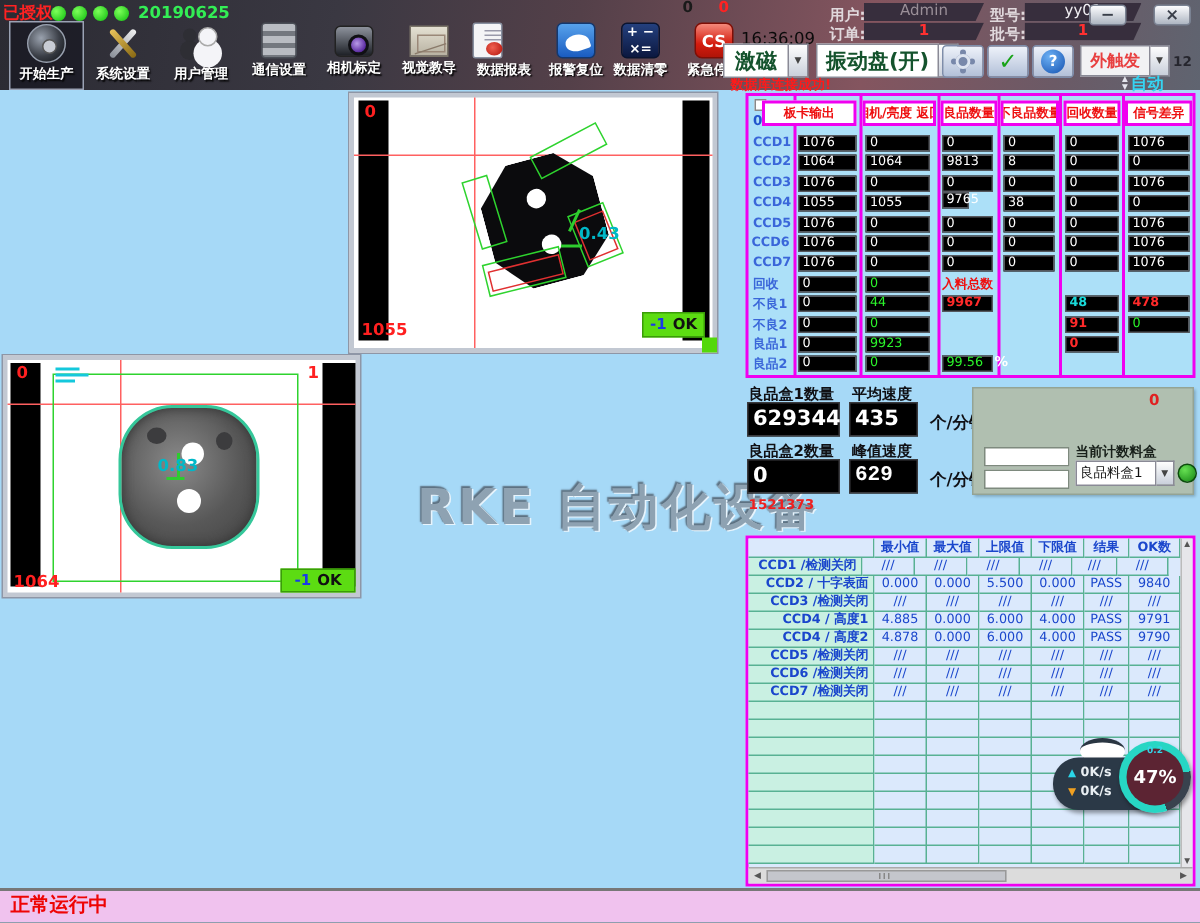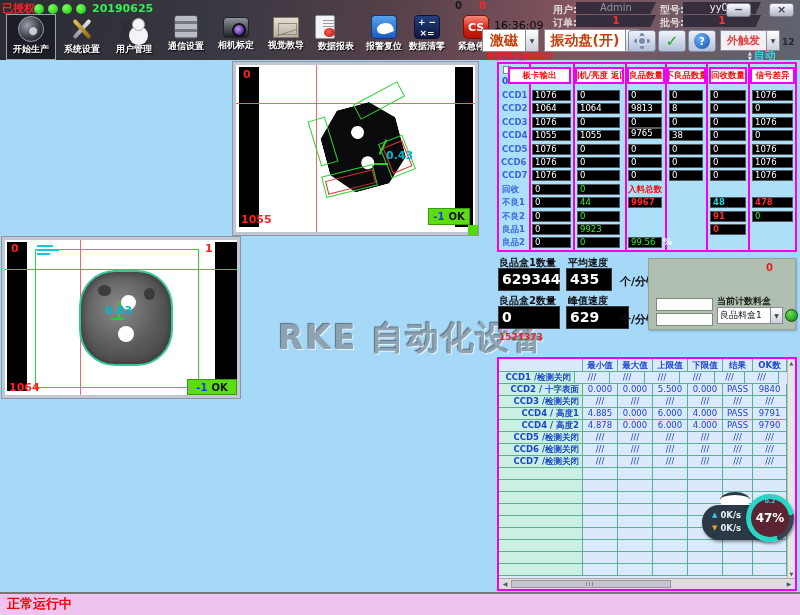--- a/index.html
+++ b/index.html
@@ -44,21 +44,21 @@
   .ic-data-clear:after{content:"+ \2212\A\D7 =";white-space:pre;display:block;margin-top:1px;}
   .ic-emergency-stop{width:26px;height:24px;margin-top:1px;border-radius:5px;border:1px solid #7e0e06;
     background:linear-gradient(#f4887a,#d41c0e 60%,#b01408);display:flex;align-items:center;justify-content:center;}
   .cs-txt{color:#fff;font-weight:bold;font-size:11px;}
 
   #cnt-black{position:absolute;left:455px;top:0px;color:#1a1a1a;font-size:10px;font-weight:bold;}
   #cnt-red{position:absolute;left:479px;top:0px;color:#ff2222;font-size:10px;font-weight:bold;}
   #clock{position:absolute;left:494px;top:19px;color:#0a0a0a;font-size:11px;}
   .dd{position:absolute;display:flex;height:23px;}
   .dd-main{background:#fff;border:1px solid #8a8a96;display:flex;align-items:center;justify-content:center;
-    color:#c2410c;font-weight:bold;}
+    color:#14532d;font-weight:bold;}
   .dd-btn{width:13px;background:linear-gradient(#fefefe,#c9cfda);border:1px solid #8a8a96;border-left:none;
     display:flex;align-items:center;justify-content:center;font-size:6px;color:#444;cursor:pointer;}
   #dd-demag{left:482px;top:29px;}
   #dd-demag .dd-main{width:44px;font-size:14px;}
   #dd-vibration{left:544px;top:29px;}
   #dd-vibration .dd-main{width:82px;font-size:14px;}
   #dd-trigger{left:720px;top:30px;height:21px;}
   #dd-trigger .dd-main{width:47px;font-size:11px;background:#f2f2f4;color:#e84040;}
   #db-status{position:absolute;left:487px;top:50px;color:#ff1a1a;font-size:9px;font-weight:bold;}
   .sq-btn{position:absolute;top:30px;width:28px;height:22px;border:1px solid #7e8daa;border-radius:3px;
@@ -386,21 +386,21 @@
         <div class="stats-box" style="left: 78px; top: 106px; width: 43px;">0</div>
         <div class="stats-box cg" style="left: 78px; top: 120px; width: 43px;">0</div>
         <div class="stats-box cg" style="left: 78px; top: 133px; width: 43px;">44</div>
         <div class="stats-box cg" style="left: 78px; top: 147px; width: 43px;">0</div>
         <div class="stats-box cg" style="left: 78px; top: 160px; width: 43px;">9923</div>
         <div class="stats-box cg" style="left: 78px; top: 173px; width: 43px;">0</div>
         <div class="stats-hdr" style="left: 128px; width: 38px;">良品数量</div>
         <div class="stats-box" style="left: 129px; top: 26px; width: 34px;">0</div>
         <div class="stats-box" style="left: 129px; top: 39px; width: 34px;">9813</div>
         <div class="stats-box" style="left: 129px; top: 53px; width: 34px;">0</div>
-        <div class="stats-box" style="left: 129px; top: 64px; width: 34px;">9765</div>
+        <div class="stats-box" style="left: 129px; top: 64px; width: 18px;">9765</div>
         <div class="stats-box" style="left: 129px; top: 80px; width: 34px;">0</div>
         <div class="stats-box" style="left: 129px; top: 93px; width: 34px;">0</div>
         <div class="stats-box" style="left: 129px; top: 106px; width: 34px;">0</div>
         <div class="stats-intake" style="left: 129px; top: 120px;">入料总数</div>
         <div class="stats-box cr" style="left: 129px; top: 133px; width: 34px;">9967</div>
         <div class="stats-box cg" style="left: 129px; top: 173px; width: 34px;">99.56<span class="stats-suffix">%</span></div>
         <div class="stats-hdr" style="left: 168px; width: 39px;">不良品数量</div>
         <div class="stats-box" style="left: 170px; top: 26px; width: 34px;">0</div>
         <div class="stats-box" style="left: 170px; top: 39px; width: 34px;">8</div>
         <div class="stats-box" style="left: 170px; top: 53px; width: 34px;">0</div>
@@ -433,21 +433,21 @@
   </div>
 
   <span class="sp-lbl" style="left:499px;top:256px;">良品盒1数量</span>
   <span class="sp-lbl" style="left:568px;top:256px;">平均速度</span>
   <div class="sp-box" style="left:498px;top:268px;width:62px;">629344</div>
   <div class="sp-box" style="left:566px;top:268px;width:46px;">435</div>
   <span class="sp-lbl" style="left:620px;top:274px;font-size:11px;">个/分钟</span>
   <span class="sp-lbl" style="left:499px;top:294px;">良品盒2数量</span>
   <span class="sp-lbl" style="left:568px;top:294px;">峰值速度</span>
   <div class="sp-box" style="left:498px;top:306px;width:62px;">0</div>
-  <div class="sp-box" style="left:566px;top:306px;width:63px;">629</div>
+  <div class="sp-box" style="left:566px;top:306px;width:46px;font-family:Liberation Mono, monospace;">629</div>
   <span class="sp-lbl" style="left:620px;top:312px;font-size:11px;">个/分钟</span>
   <span id="sp-serial">1521373</span>
 
   <div id="tray-panel">
     <span id="tray-zero">0</span>
     <div class="tray-input" style="top:39px;"></div>
     <div class="tray-input" style="top:54px;"></div>
     <span id="tray-lbl">当前计数料盒</span>
     <div id="tray-dd">
       <div class="dd-main">良品料盒1</div>

